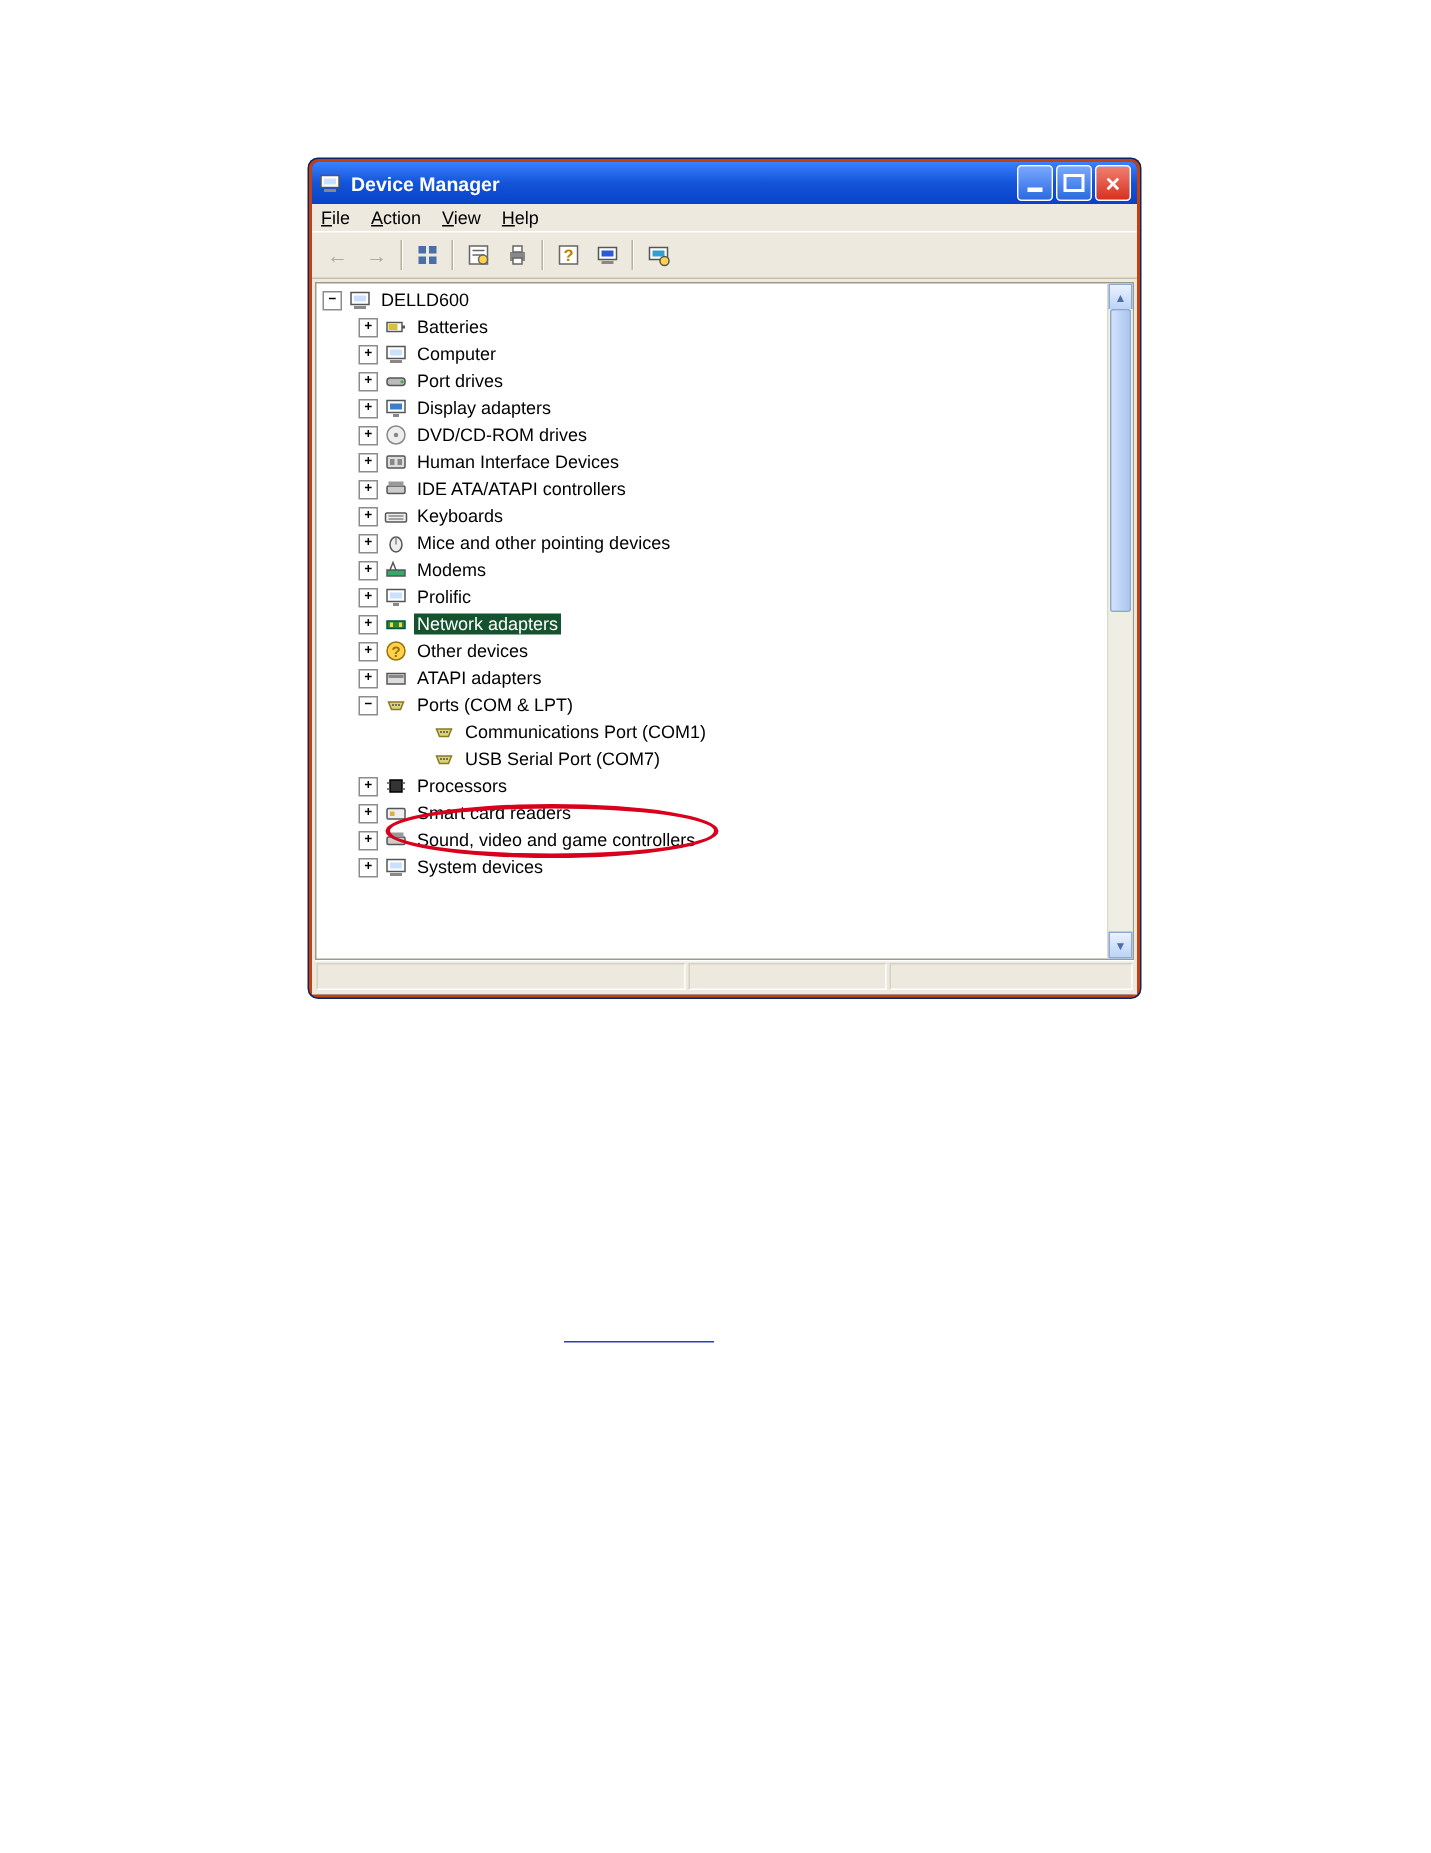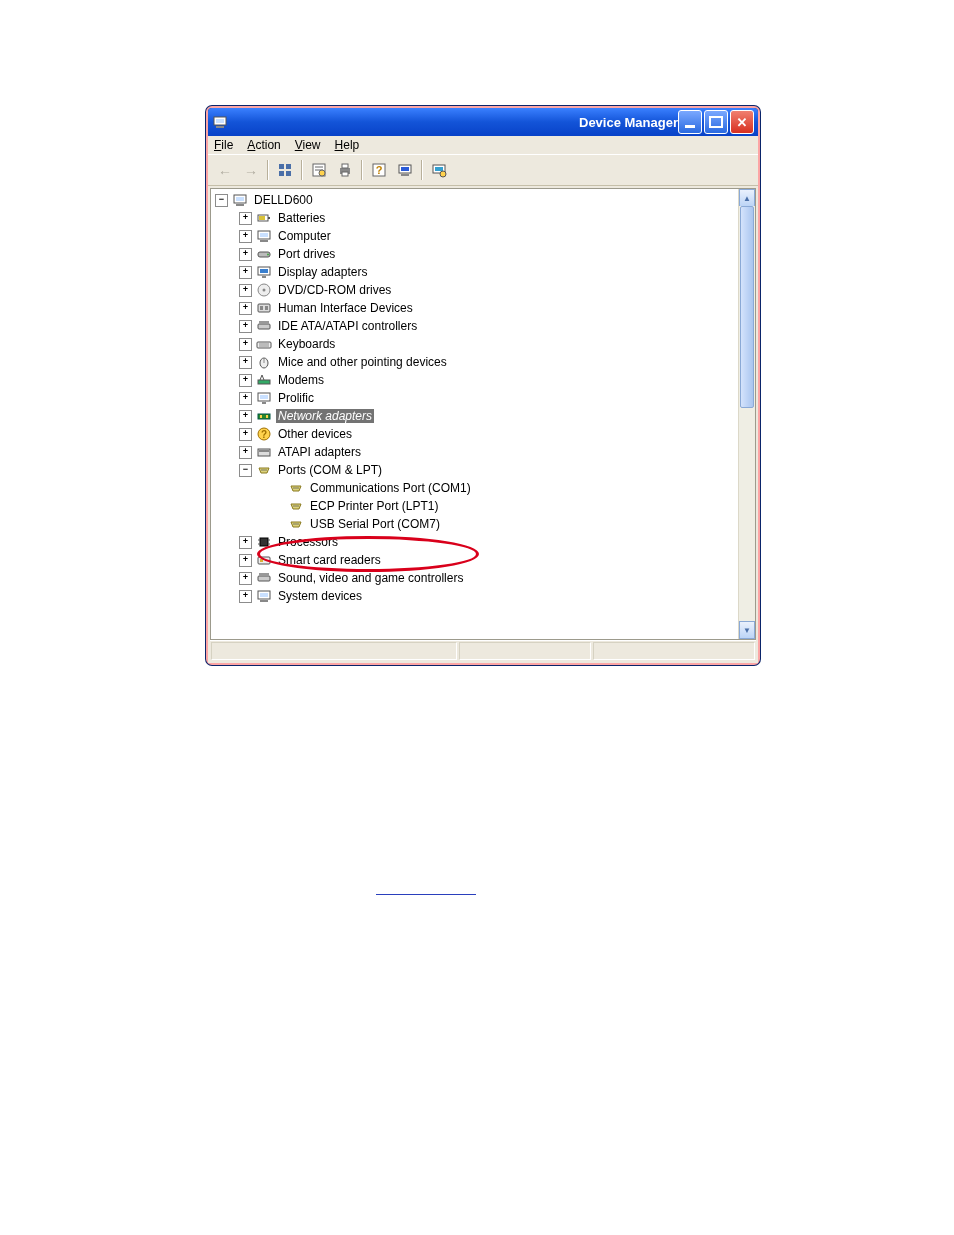--- a/index.html
+++ b/index.html
@@ -1,18 +1,18 @@
 <!DOCTYPE html>
 <html><head>
 <meta charset="utf-8">
 <style>
   html,body{margin:0;padding:0;width:954px;height:1235px;background:#fff;font-family:Tahoma,Arial,sans-serif;font-size:12px;color:#000;}
   .page{position:relative;width:954px;height:1235px;}
   
-  .window{position:absolute;left:206px;top:106px;width:550px;background:#0a246a;border:2px solid #fca5a5;border-radius:6px;box-shadow:0 0 0 1px #0a246a;text-align:right;}
+  .window{position:absolute;left:206px;top:106px;width:550px;background:#0a246a;border:2px solid #c2410c;border-radius:6px;box-shadow:0 0 0 1px #0a246a;}
   .titlebar{height:28px;background:linear-gradient(to bottom,#3a80ff 0%,#1354d8 50%,#0842c8 100%);display:flex;align-items:center;padding:0 4px;border-top-left-radius:4px;border-top-right-radius:4px;}
   .title-icon{width:16px;height:16px;margin-right:6px;display:inline-block;}
   .title-text{color:#fff;font-weight:bold;font-size:13px;flex:1;}
   .win-btns{display:flex;gap:2px;}
   .win-btn{width:22px;height:22px;border:1px solid #fff;border-radius:3px;display:flex;align-items:center;justify-content:center;font-weight:bold;font-family:Arial;}
   .win-btn.min,.win-btn.max{background:linear-gradient(to bottom,#7aa8ff,#2a6ae0);color:#fff;}
   .win-btn.close{background:linear-gradient(to bottom,#f08070,#d83020);color:#fff;font-size:13px;}
   .win-btn.min span{display:block;width:10px;height:0;border-bottom:3px solid #fff;margin-top:8px;}
   .win-btn.max span{display:block;width:10px;height:8px;border:2px solid #fff;}
   
@@ -33,21 +33,21 @@
   .sb-btn.down{position:absolute;bottom:0;left:0;right:0;}
   .sb-track{position:absolute;top:17px;bottom:17px;left:0;right:0;background:#efeee4;}
   .sb-thumb{position:absolute;left:1px;right:1px;top:0;height:200px;background:linear-gradient(to right,#d4e3fc,#a9c5ef);border:1px solid #8aa9d6;border-radius:2px;}
   
   .row{display:flex;align-items:center;height:18px;white-space:nowrap;}
   .indent{display:inline-block;height:18px;flex-shrink:0;}
   .expander{width:11px;height:11px;border:1px solid #8c8c8c;display:inline-flex;align-items:center;justify-content:center;font-size:9px;line-height:1;background:#fff;color:#000;margin-right:4px;flex-shrink:0;font-family:"Courier New",monospace;font-weight:bold;}
   .spacer-exp{width:15px;display:inline-block;flex-shrink:0;}
   .node-icon{width:16px;height:16px;margin-right:4px;flex-shrink:0;display:inline-block;}
   .label{padding:0 2px;}
-  .label.sel{background:#737373;color:#fff;font-style:italic;}
+  .label.sel{background:#14532d;color:#fff;}
   
   .status{height:20px;background:#ede9de;border-top:1px solid #fff;display:flex;}
   .status .pane{flex:1;border:1px solid #d6d2c2;border-right-color:#fff;border-bottom-color:#fff;margin:1px;}
   
   .oval{position:absolute;border:3px solid #d9001b;border-radius:50%;pointer-events:none;}
   
   .linkline{position:absolute;left:376px;top:894px;width:100px;border-top:1px solid #2a3fbd;}
 </style>
 </head>
 <body>
@@ -308,31 +308,20 @@
             </div>
             <div class="row">
               <span class="indent" style="width: 62px;"></span>
               <span class="spacer-exp"></span>
               <span class="node-icon"><svg width="16" height="16">
                   <path d="M3 6 L13 6 L11 11 L5 11 Z" fill="#dcd27a" stroke="#8a7a20"></path>
                   <circle cx="6" cy="8" r="0.7" fill="#555"></circle>
                   <circle cx="8" cy="8" r="0.7" fill="#555"></circle>
                   <circle cx="10" cy="8" r="0.7" fill="#555"></circle>
                 </svg></span>
-              <span class="label">ECP Printer Port (LPT1)</span>
-            </div>
-            <div class="row">
-              <span class="indent" style="width: 62px;"></span>
-              <span class="spacer-exp"></span>
-              <span class="node-icon"><svg width="16" height="16">
-                  <path d="M3 6 L13 6 L11 11 L5 11 Z" fill="#dcd27a" stroke="#8a7a20"></path>
-                  <circle cx="6" cy="8" r="0.7" fill="#555"></circle>
-                  <circle cx="8" cy="8" r="0.7" fill="#555"></circle>
-                  <circle cx="10" cy="8" r="0.7" fill="#555"></circle>
-                </svg></span>
               <span class="label">USB Serial Port (COM7)</span>
             </div>
             <div class="row">
               <span class="indent" style="width: 28px;"></span>
               <span class="expander">+</span>
               <span class="node-icon"><svg width="16" height="16">
                   <rect x="4" y="4" width="8" height="8" fill="#333" stroke="#000"></rect>
                   <line x1="2" y1="6" x2="4" y2="6" stroke="#555"></line>
                   <line x1="2" y1="10" x2="4" y2="10" stroke="#555"></line>
                   <line x1="12" y1="6" x2="14" y2="6" stroke="#555"></line>

